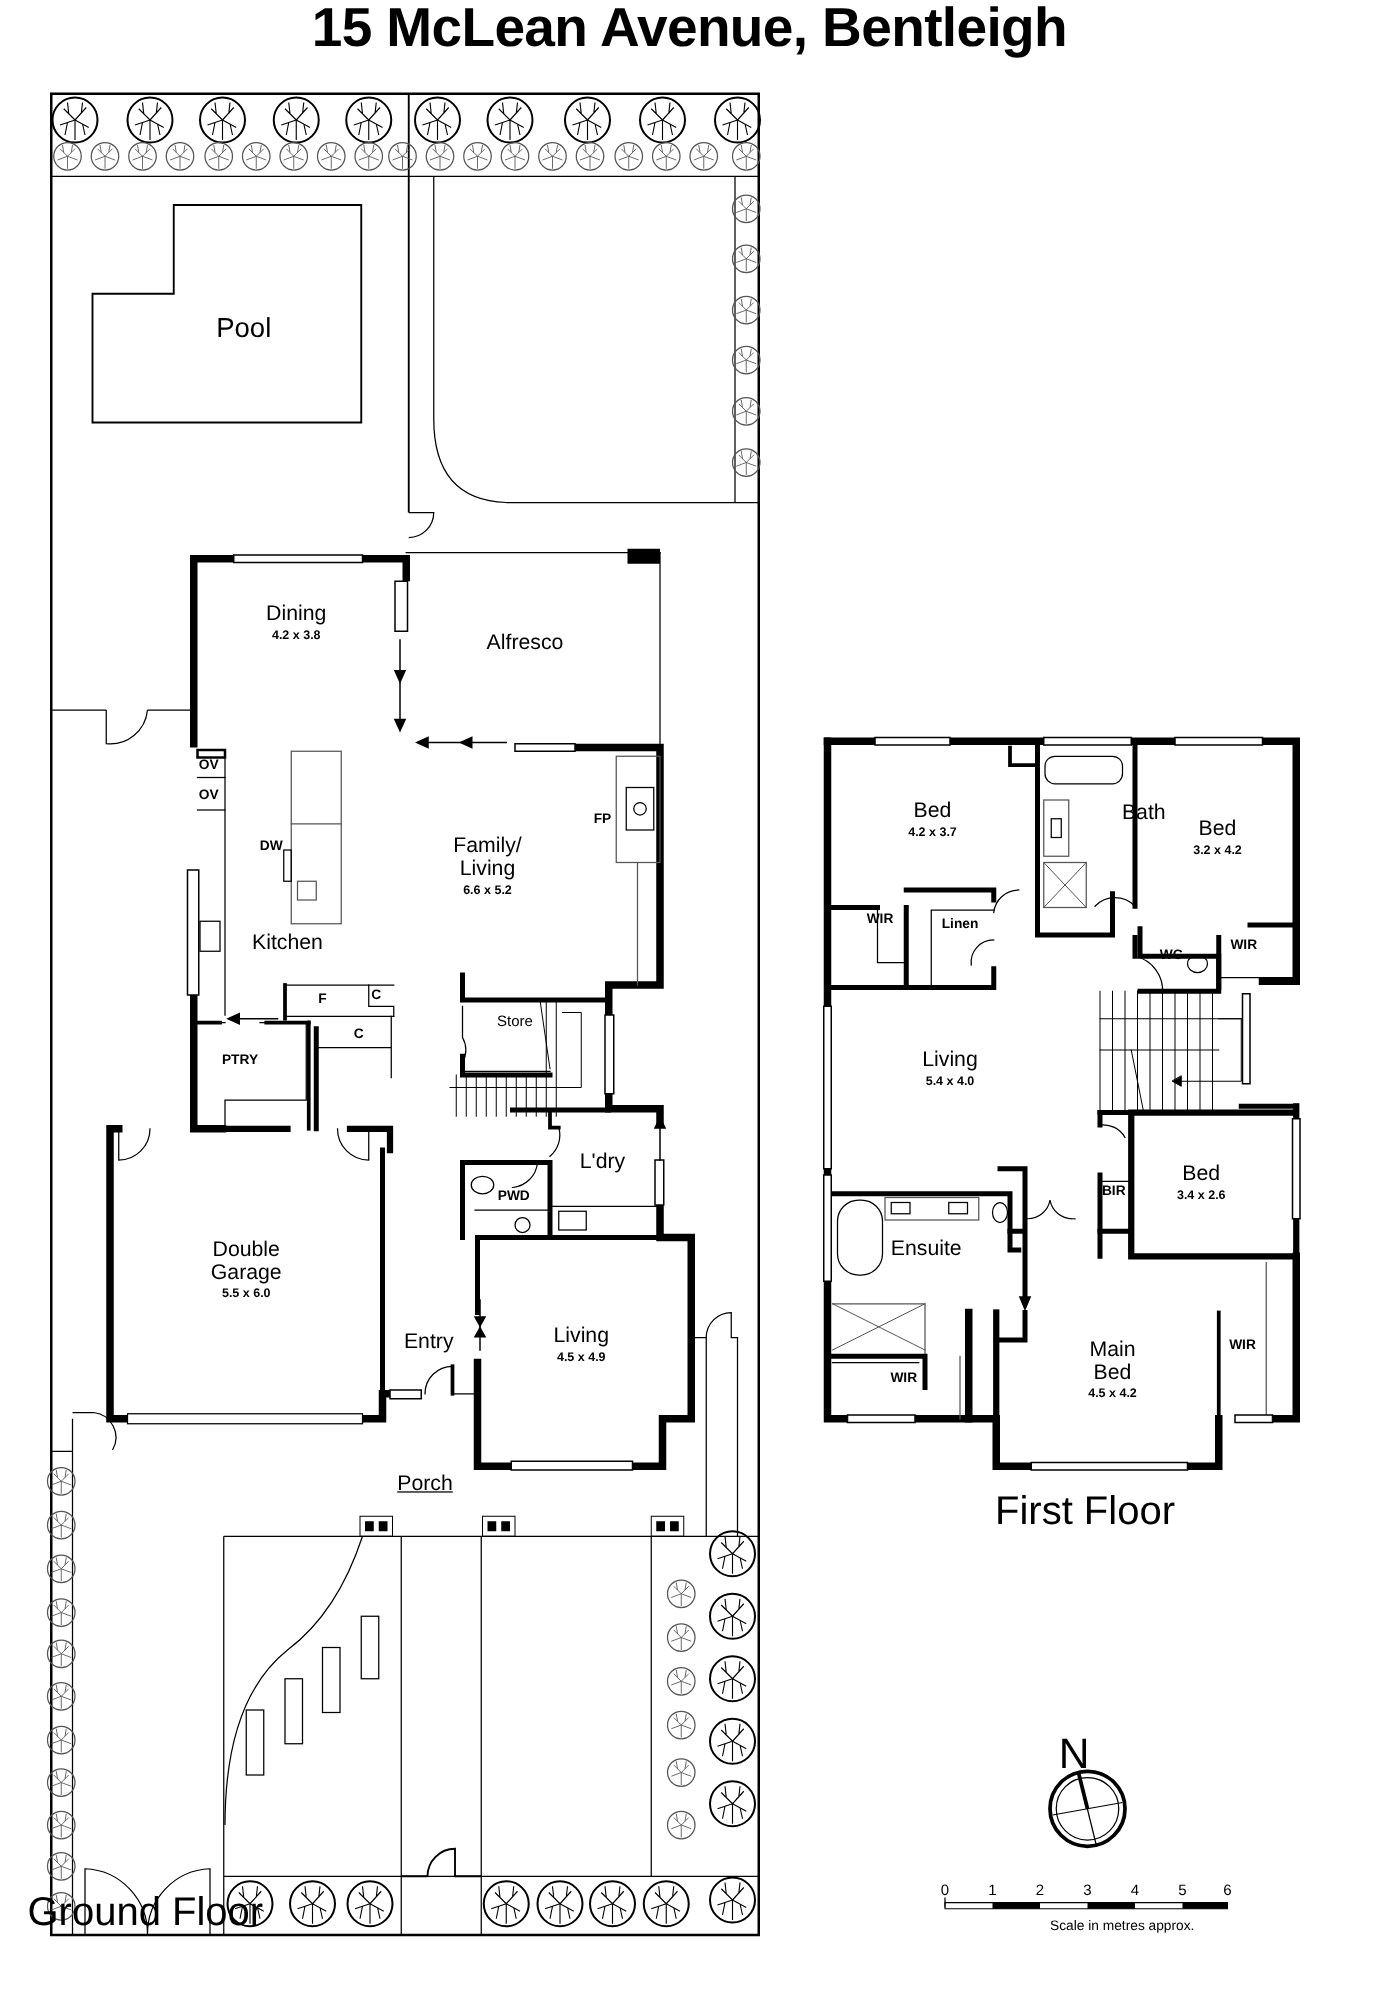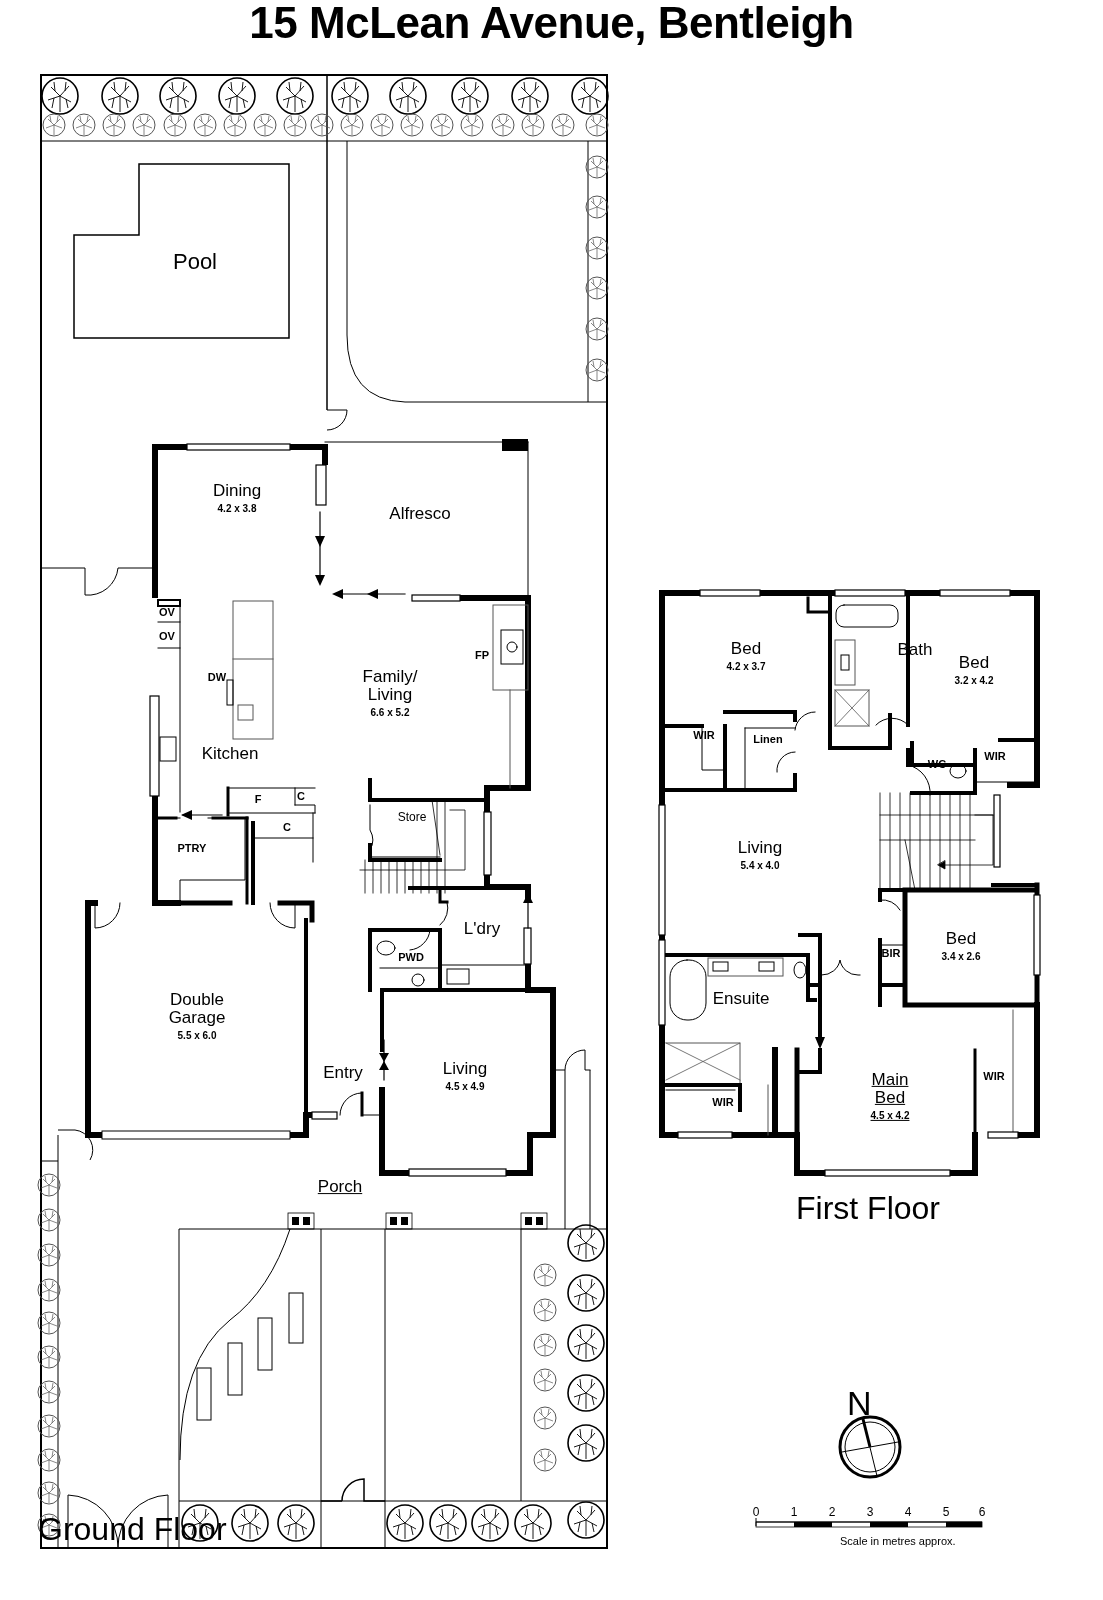--- a/index.html
+++ b/index.html
@@ -437,35 +437,35 @@
   <div class="rn">Living</div>
   <div class="dm">5.4 x 4.0</div>
 </div>
 <div class="lbl" style="left:961px; top:946px;">
   <div class="rn">Bed</div>
   <div class="dm">3.4 x 2.6</div>
 </div>
 <div class="lbl" style="left:741px; top:999px;">
   <div class="rn">Ensuite</div>
 </div>
-<div class="lbl" style="left:890px; top:1096px;text-decoration:underline;">
+<div class="lbl" style="left:890px; top:1096px;">
   <div class="rn" style="white-space:pre;">Main
 Bed</div>
   <div class="dm">4.5 x 4.2</div>
 </div>
 
 <div class="lbl sm" style="left:704px; top:736px;">WIR</div>
 <div class="lbl sm" style="left:761px; top:740px;padding-left:14px;">Linen</div>
 <div class="lbl sm" style="left:937px; top:765px;">WC</div>
 <div class="lbl sm" style="left:995px; top:757px;">WIR</div>
 <div class="lbl sm" style="left:891px; top:954px;">BIR</div>
 <div class="lbl sm" style="left:723px; top:1103px;">WIR</div>
 <div class="lbl sm" style="left:994px; top:1077px;">WIR</div>
 
-<div class="floor-label" style="left:38px; top:1511px;">Ground Floor</div>
+<div class="floor-label" style="left:22px; top:1511px;">Ground Floor</div>
 <div class="floor-label" style="left:796px; top:1190px;">First Floor</div>
 
 <div class="north" style="left:847px; top:1384px;">N</div>
 
 <div class="scale-num" style="left:756px; top:1505px;">0</div>
 <div class="scale-num" style="left:794px; top:1505px;">1</div>
 <div class="scale-num" style="left:832px; top:1505px;">2</div>
 <div class="scale-num" style="left:870px; top:1505px;">3</div>
 <div class="scale-num" style="left:908px; top:1505px;">4</div>
 <div class="scale-num" style="left:946px; top:1505px;">5</div>

